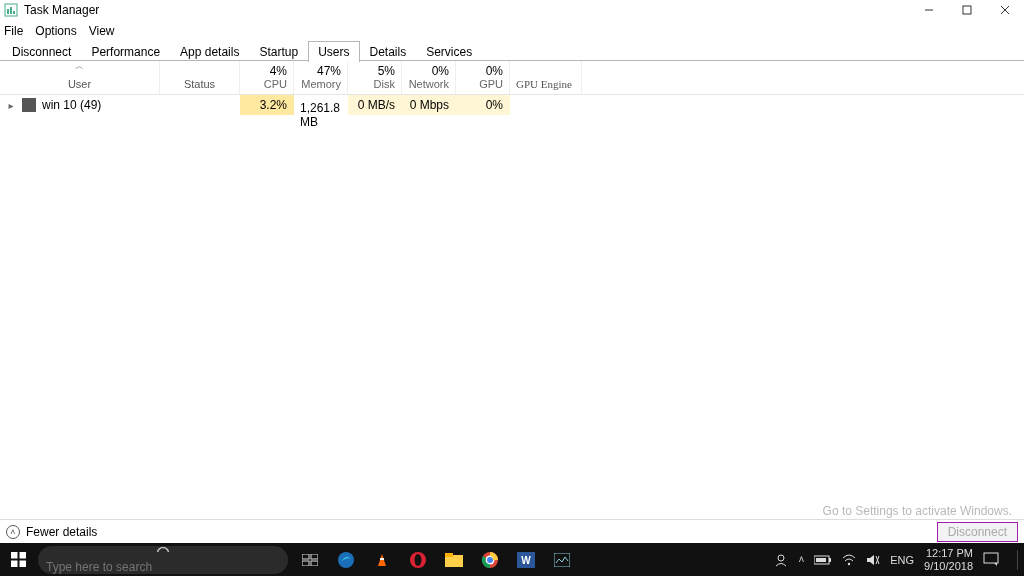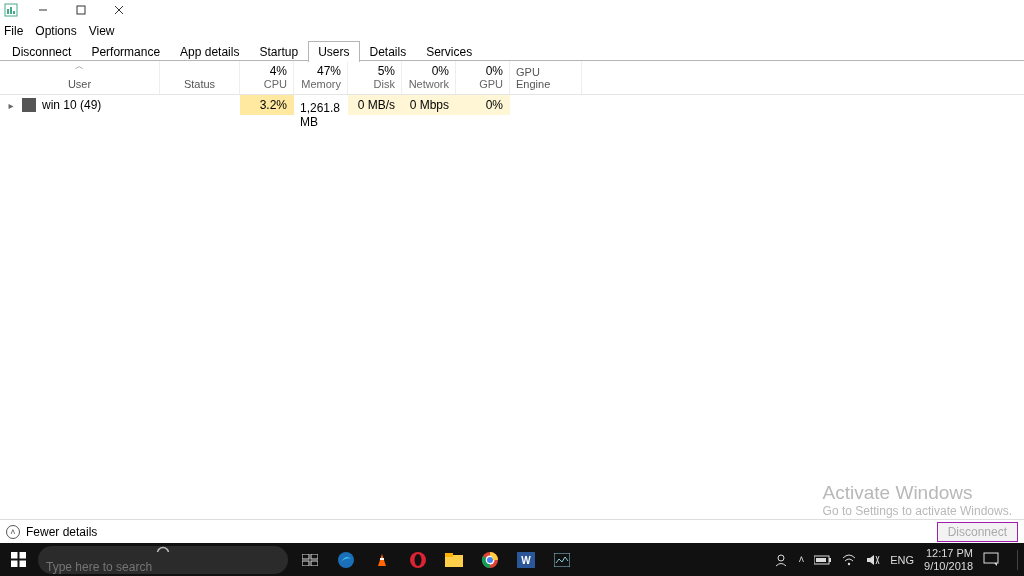--- a/index.html
+++ b/index.html
@@ -25,21 +25,21 @@
 
   
   .hdr { display: flex; height: 34px; border-bottom: 1px solid #e5e5e5; margin-top: 0; }
   .hdr-cell { position: relative; border-right: 1px solid #eee; display: flex; flex-direction: column; justify-content: flex-end; padding: 3px 6px 4px 6px; }
   .hdr-cell .sort { position: absolute; top: -1px; left: 50%; transform: translateX(-50%); font-size: 9px; color: #777; }
   .hdr-cell .top { text-align: right; font-size: 12px; color: #000; }
   .hdr-cell .bot { text-align: right; font-size: 11px; color: #666; }
   .hdr-cell.left .bot { text-align: center; color: #555; }
   .hdr-cell.left { justify-content: flex-end; }
   .hdr-cell.gpuengine { justify-content: flex-end; }
-  .hdr-cell.gpuengine .bot { text-align: left; color: #555; }
+  .hdr-cell.gpuengine .bot { text-align: left; color: #555; font-family: Liberation Serif, serif; }
 
   .col-user { width: 160px; }
   .col-status { width: 80px; }
   .col-cpu { width: 54px; }
   .col-mem { width: 54px; }
   .col-disk { width: 54px; }
   .col-net { width: 54px; }
   .col-gpu { width: 54px; }
   .col-gpue { width: 72px; }
 
@@ -85,20 +85,21 @@
 
 <div class="titlebar">
   <span class="icon">
     <svg width="14" height="14" viewBox="0 0 14 14">
         <rect x="1" y="1" width="12" height="12" fill="none" stroke="#4a8" stroke-width="1"></rect>
         <rect x="3" y="6" width="2" height="5" fill="#4a8"></rect>
         <rect x="6" y="4" width="2" height="7" fill="#4a8"></rect>
         <rect x="9" y="8" width="2" height="3" fill="#4a8"></rect>
       </svg>
   </span>
+  <span class="title">Task Manager</span>
   <div class="winbtns">
     <div class="winbtn">
         <svg width="10" height="10">
           <line x1="1" y1="5" x2="9" y2="5" stroke-width="1"></line>
         </svg>
       </div>
     <div class="winbtn">
         <svg width="10" height="10">
           <rect x="1" y="1" width="8" height="8" fill="none" stroke-width="1"></rect>
         </svg>
@@ -171,21 +172,20 @@
   <div class="cell col-status"></div>
   <div class="cell right col-cpu heat-med">3.2%</div>
   <div class="cell right col-mem heat-hi">1,261.8 MB</div>
   <div class="cell right col-disk heat-low">0 MB/s</div>
   <div class="cell right col-net heat-low">0 Mbps</div>
   <div class="cell right col-gpu heat-low">0%</div>
   <div class="cell col-gpue"></div>
 </div>
 
 <div class="watermark">
-  <div class="l1">Activate Windows</div>
   <div class="l2">Go to Settings to activate Windows.</div>
 </div>
 
 <div class="footer">
   <div class="fd">
     <span class="circ">˄</span>
     <span>Fewer details</span>
   </div>
   <div class="disc">Disconnect</div>
 </div>

